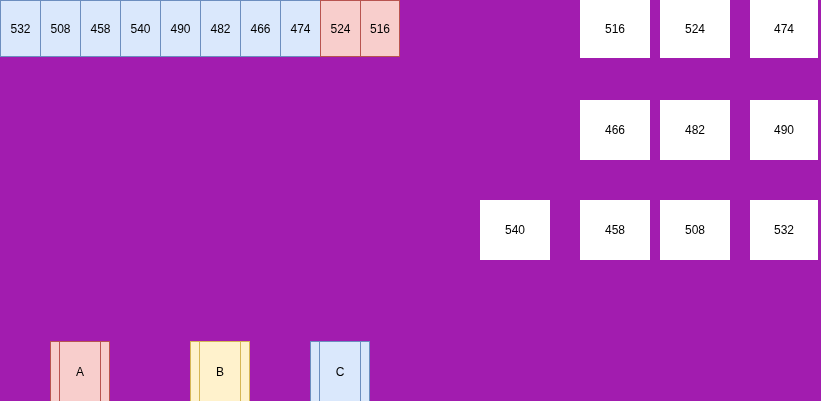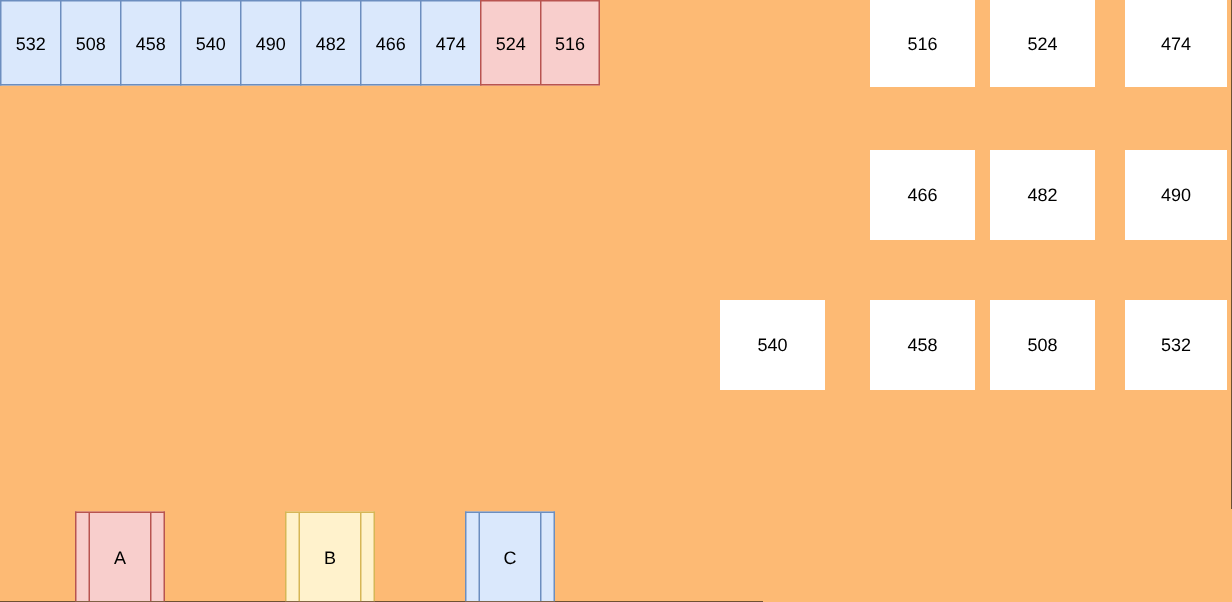--- a/index.html
+++ b/index.html
@@ -4,21 +4,21 @@
 <style>
   html, body {
     margin: 0;
     padding: 0;
     background: #000000;
   }
   #canvas {
     position: relative;
     width: 821px;
     height: 401px;
-    background: #fdba74;
+    background: #a21caf;
     overflow: hidden;
     font-family: "Liberation Sans", sans-serif;
   }
 
   
   .array-row {
     position: absolute;
     left: 0;
     top: 0;
     display: flex;

